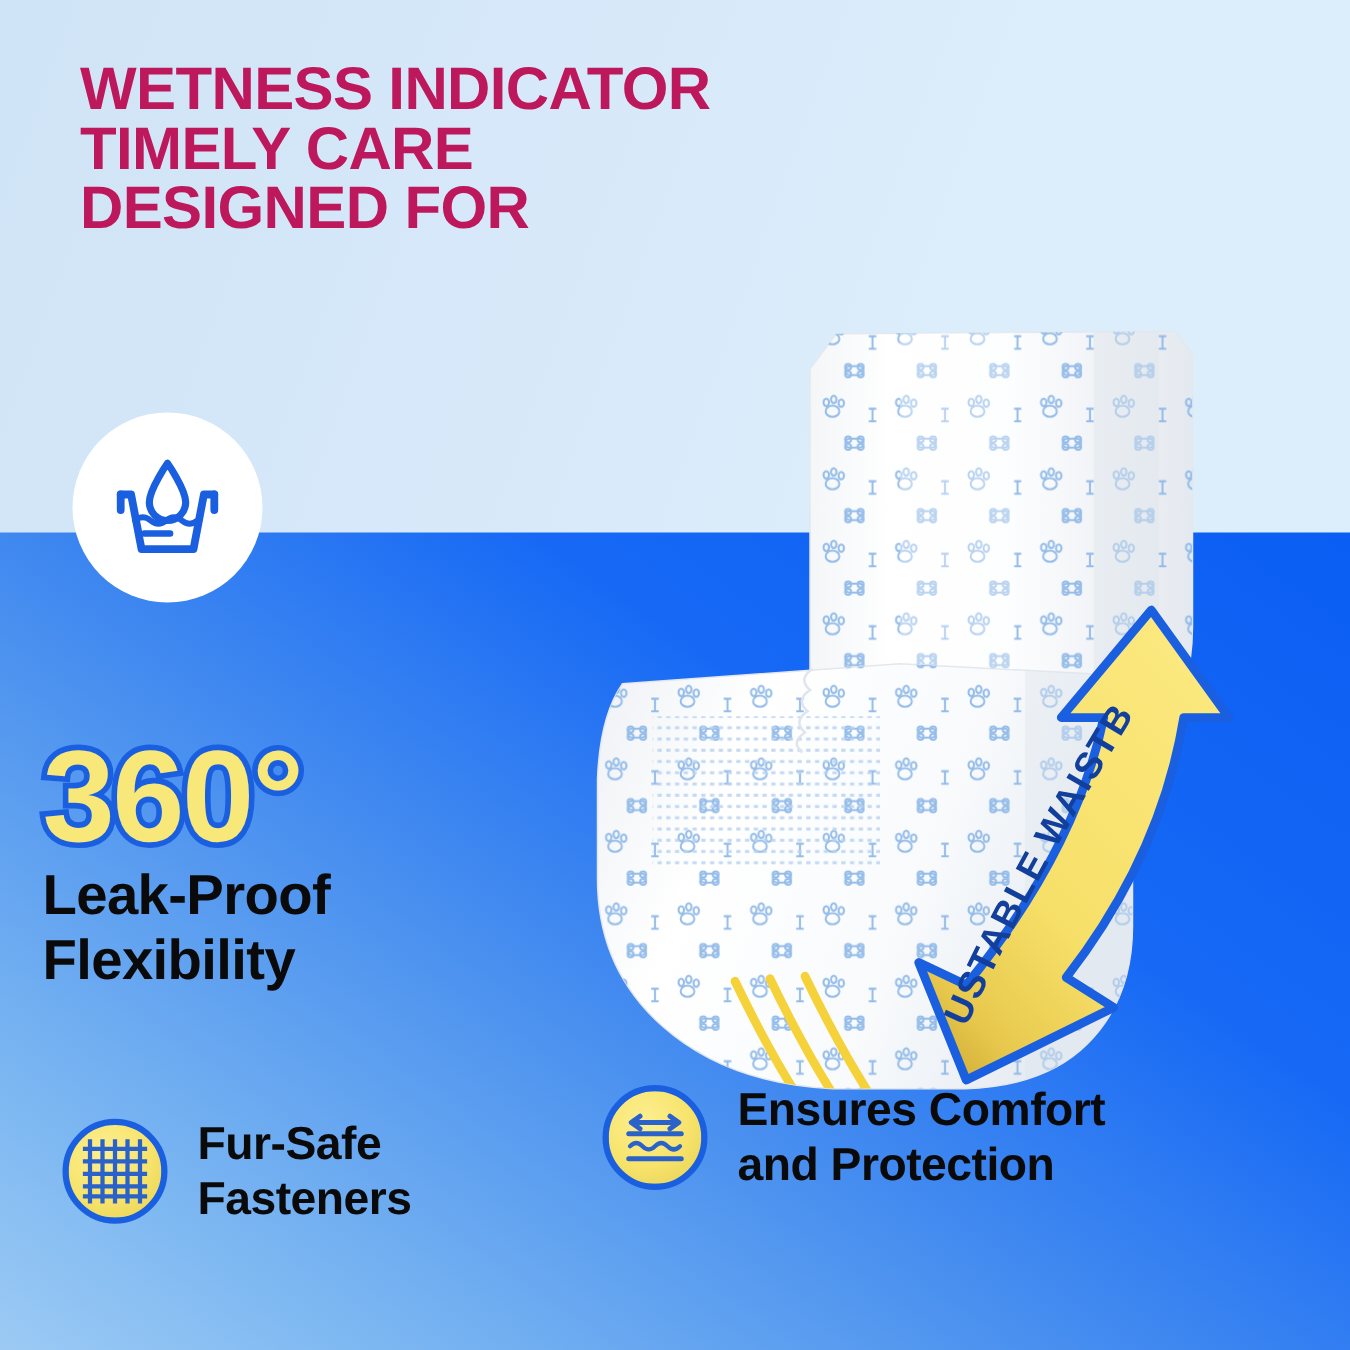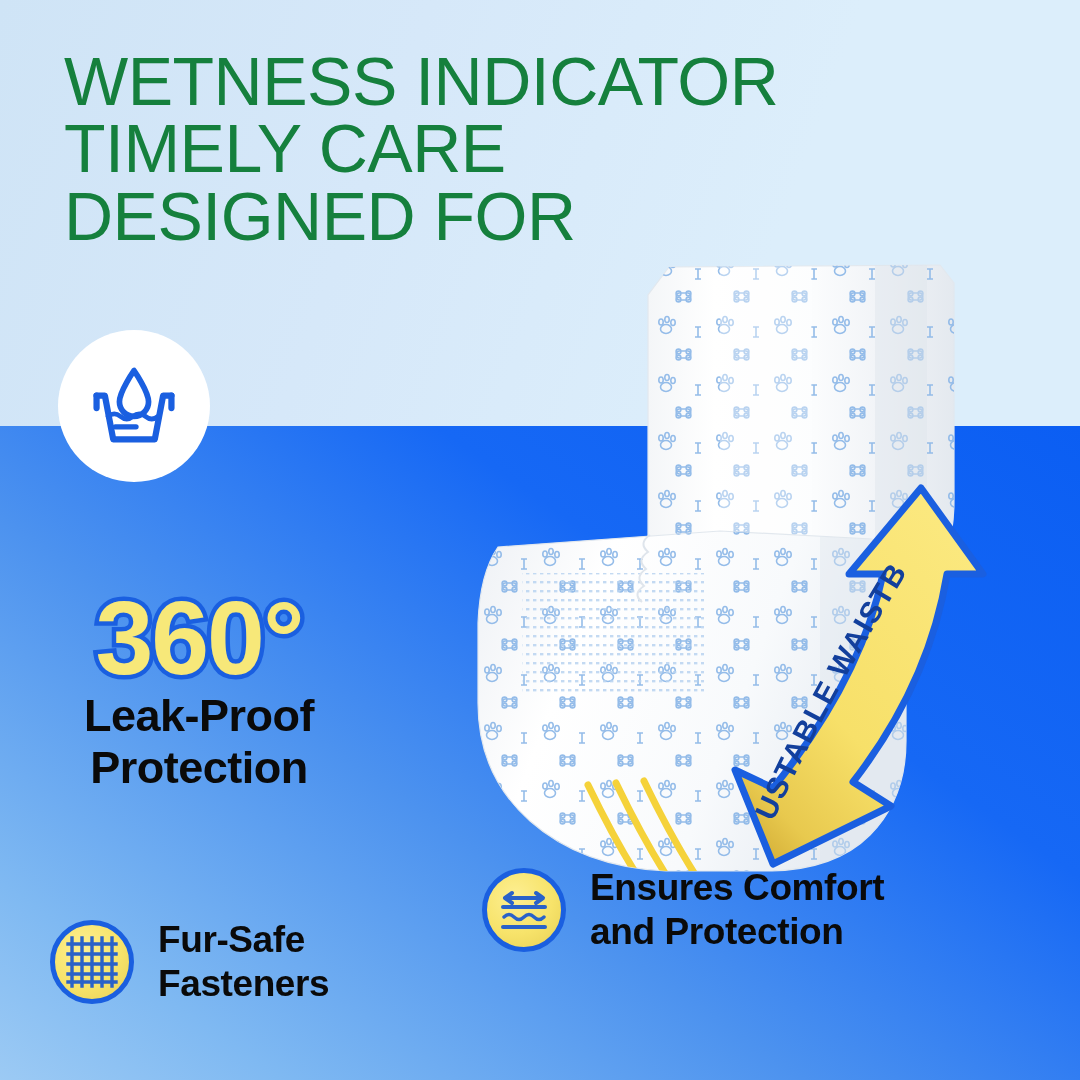--- a/index.html
+++ b/index.html
@@ -24,43 +24,43 @@
     background:linear-gradient(110deg,#cfe4f6 0%, #d6e8f9 35%, #dceefb 70%, #dceefb 100%);
   }
   .bg-bottom {
     position:absolute; left:0; top:426px; width:1080px; height:654px;
     background:linear-gradient(35deg,#9ccaf4 0%, #7fb9f2 14%, #4c92ef 40%, #1668f5 68%, #0b5ef3 100%);
   }
 
   
   .headline {
     position:absolute; left:64px; top:48px; width:900px;
-    color:#15803d;
-    font-size:68px;
-    font-weight:normal;
+    color:#be185d;
+    font-size:48px;
+    font-weight:bold;
     line-height:0.99;
     letter-spacing:-0.5px;
     text-transform:uppercase;
   }
   .headline .hl-line { display:block; white-space:nowrap; }
 
   
   .wet-badge {
     position:absolute; left:58px; top:330px;
     width:152px; height:152px;
     border-radius:50%;
     background:#ffffff;
     display:flex; align-items:center; justify-content:center;
   }
   .wet-badge svg { width:104px; height:104px; display:block; }
 
   
   .three-sixty-block {
     position:absolute; left:34px; top:586px; width:330px;
-    text-align:center;
+    text-align:left;
   }
   .three-sixty {
     font-size:104px;
     font-weight:bold;
     line-height:1;
     color:#f7e879;
     -webkit-text-stroke:9px #1a5fe0;
     paint-order:stroke fill;
     letter-spacing:-2px;
     display:block;
@@ -72,21 +72,21 @@
     line-height:1.15;
     letter-spacing:-0.5px;
   }
   .three-sixty-sub .sub-line { display:block; }
 
   
   .feature {
     position:absolute;
     display:flex; align-items:center; gap:24px;
   }
-  .feature.f1 { left:50px;  top:918px; }
+  .feature.f1 { left:50px;  top:893px; }
   .feature.f2 { left:482px; top:866px; }
 
   .feat-circle {
     width:84px; height:84px; flex:none;
     border-radius:50%;
     background:radial-gradient(circle at 38% 32%, #fdef92 0%, #f7e36a 55%, #e6cf55 100%);
     border:5px solid #1a5fe0;
     display:flex; align-items:center; justify-content:center;
   }
   .feat-circle svg { width:60px; height:60px; display:block; }
@@ -131,21 +131,21 @@
       <path d="M14 40 L14 52 M86 40 L86 52" fill="none" stroke="#1a5fe0" stroke-width="6" stroke-linecap="round"></path>
       <path d="M25 60 q6 -5 12 0 t12 0 t12 0 t12 0" fill="none" stroke="#1a5fe0" stroke-width="4.5" stroke-linecap="round"></path>
       <path d="M32 70 L52 70" fill="none" stroke="#1a5fe0" stroke-width="5" stroke-linecap="round"></path>
     </svg>
   </div>
 
   <div class="three-sixty-block">
     <span class="three-sixty">360°</span>
     <div class="three-sixty-sub">
       <span class="sub-line">Leak-Proof</span>
-      <span class="sub-line">Protection</span>
+      <span class="sub-line">Flexibility</span>
     </div>
   </div>
 
   <div class="product">
     <svg viewBox="0 0 580 640">
       <defs>
         <pattern id="pawPrint" x="0" y="0" width="58" height="58" patternUnits="userSpaceOnUse">
           <g fill="none" stroke="#8fb9e8" stroke-width="1.6">
             <ellipse cx="14" cy="16" rx="5.5" ry="4.5"></ellipse>
             <ellipse cx="9" cy="9" rx="2.2" ry="3"></ellipse>

